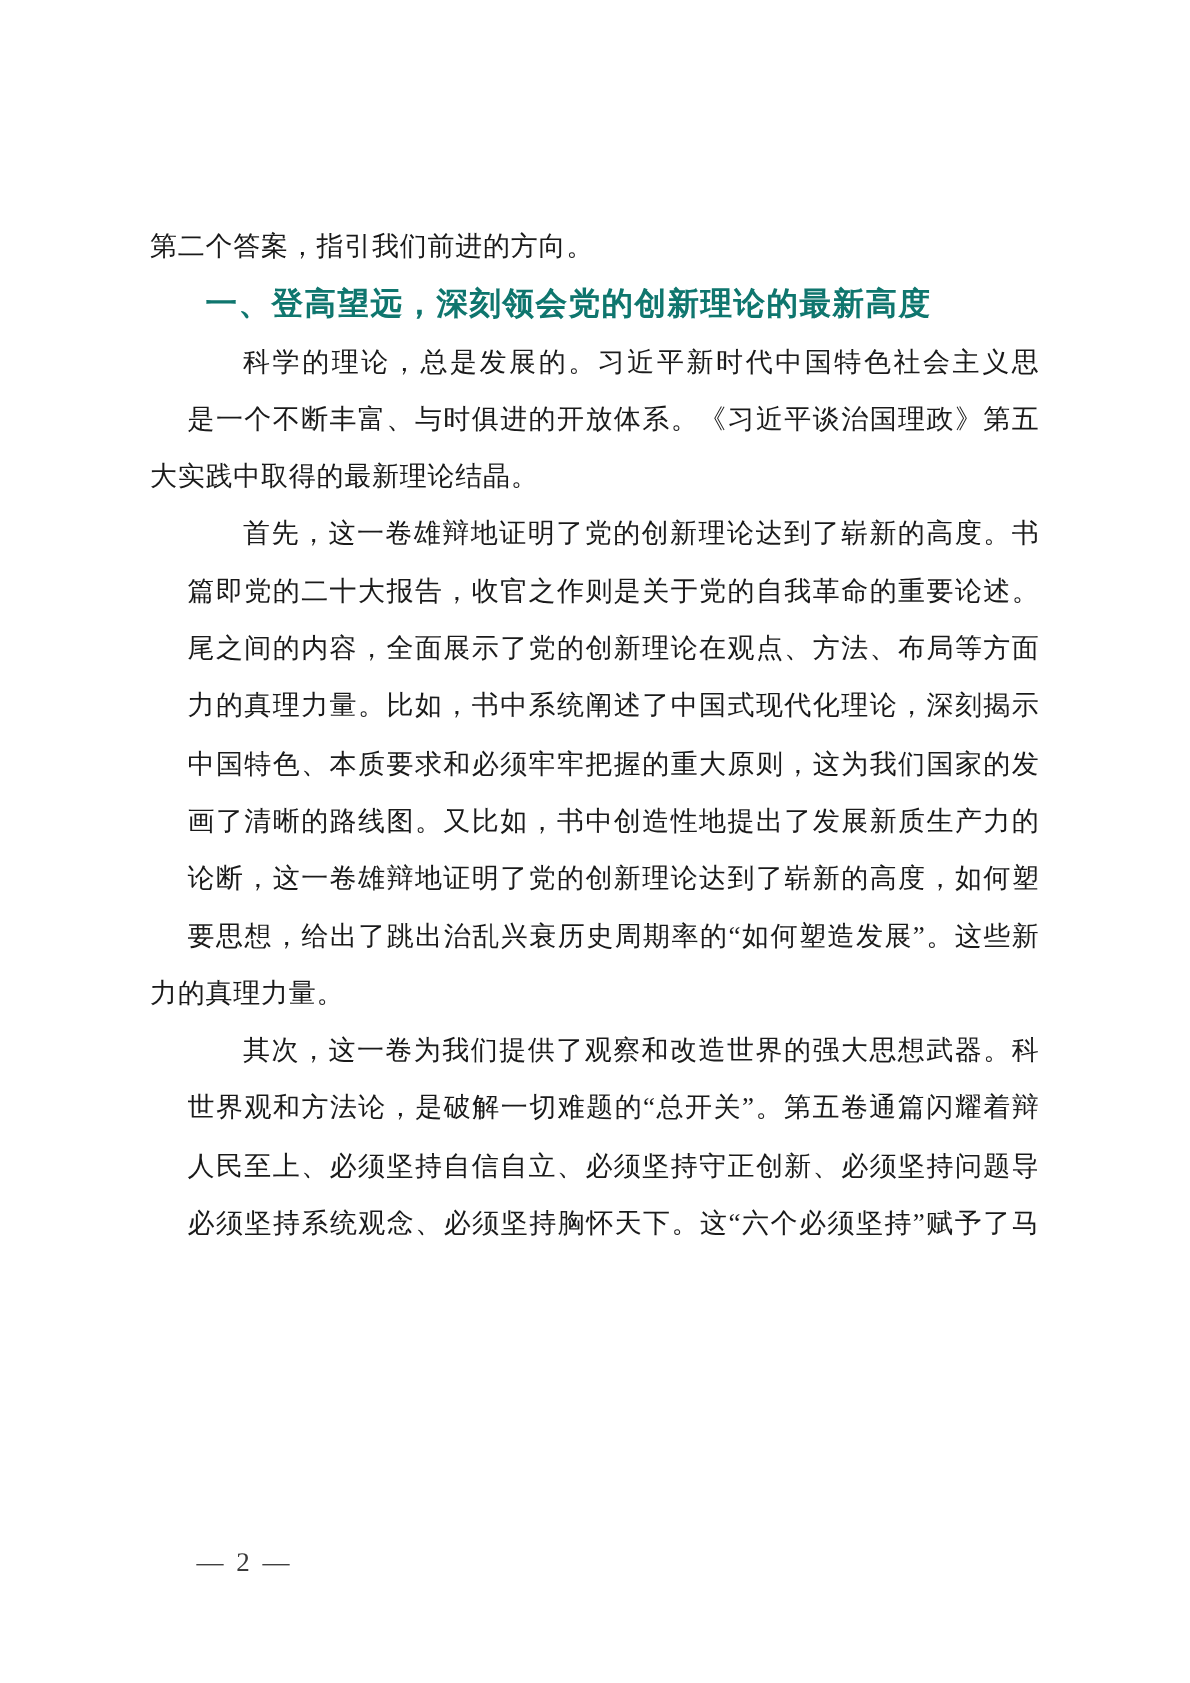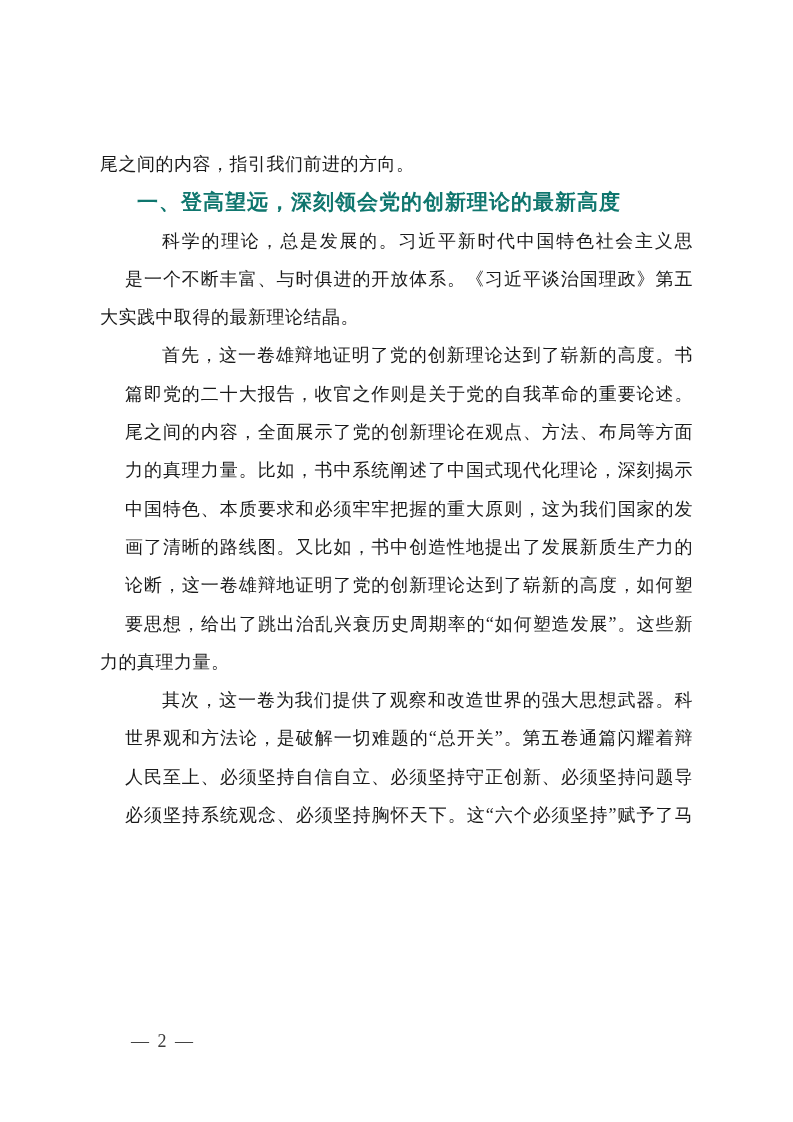--- a/index.html
+++ b/index.html
@@ -62,21 +62,21 @@
     font-family: "Liberation Serif", serif;
   }
 </style>
 </head>
 <body>
 
 <div class="page">
 
   <div class="text-block">
 
-    <div class="line">尾之间的内容，指引我们前进的方向。</div>
+    <div class="line">第二个答案，指引我们前进的方向。</div>
 
     <div class="line heading indent">一、登高望远，深刻领会党的创新理论的最新高度</div>
 
     <div class="line just indent">科学的理论，总是发展的。习近平新时代中国特色社会主义思想，就</div>
     <div class="line just">是一个不断丰富、与时俱进的开放体系。《习近平谈治国理政》第五卷，</div>
     <div class="line">大实践中取得的最新理论结晶。</div>
 
     <div class="line just indent">首先，这一卷雄辩地证明了党的创新理论达到了崭新的高度。书中开</div>
     <div class="line just">篇即党的二十大报告，收官之作则是关于党的自我革命的重要论述。这首</div>
     <div class="line just">尾之间的内容，全面展示了党的创新理论在观点、方法、布局等方面的最</div>

